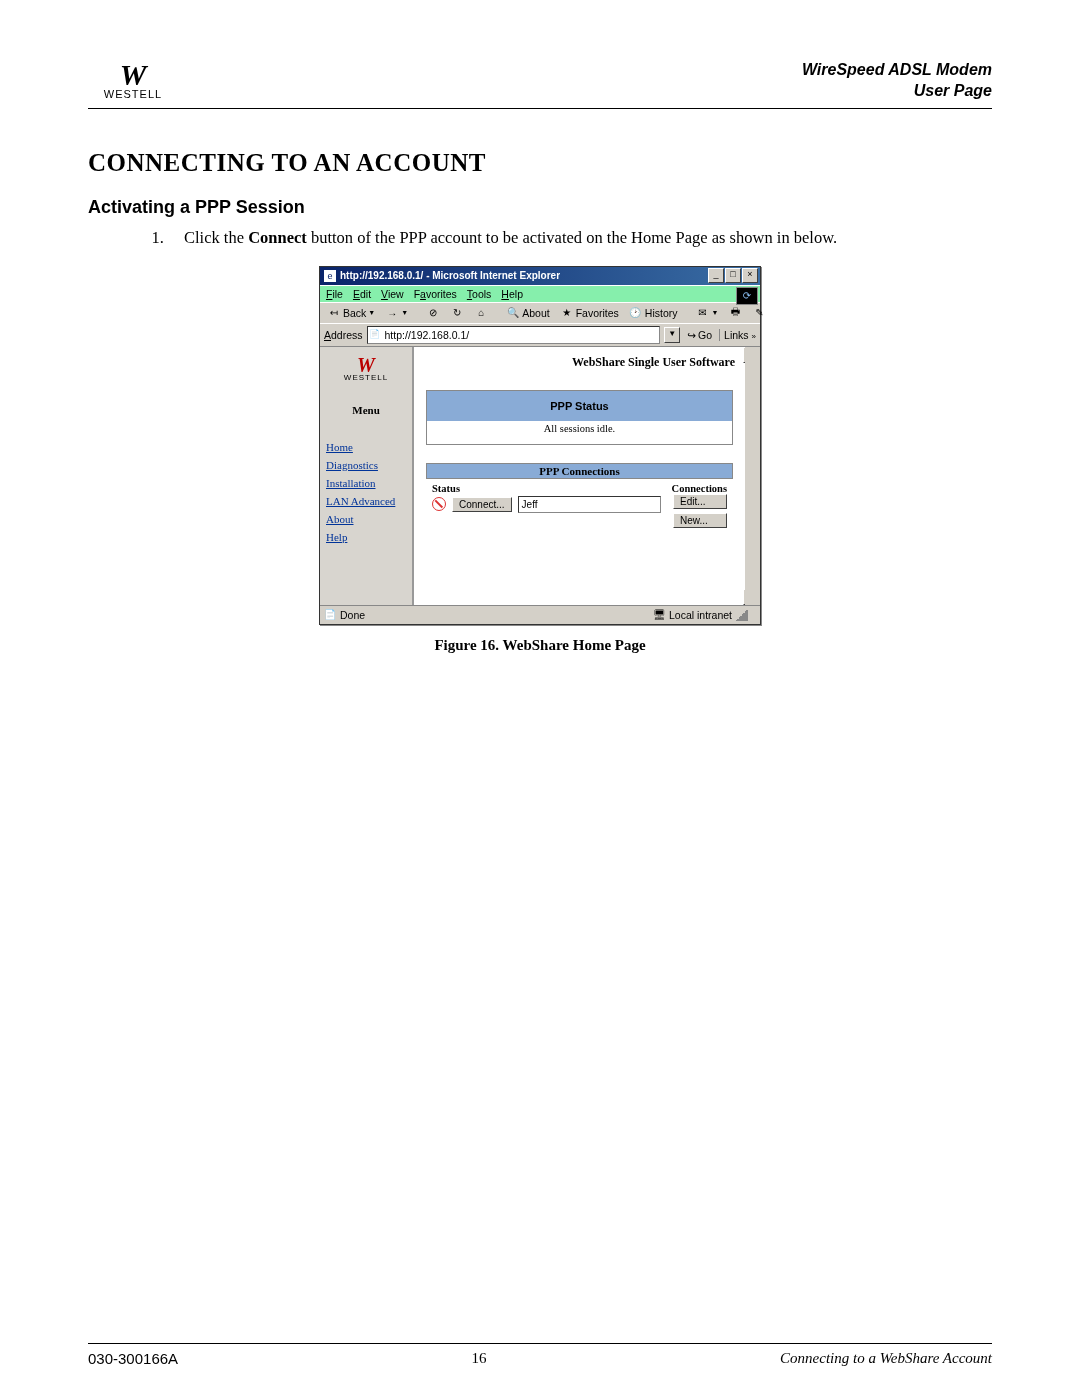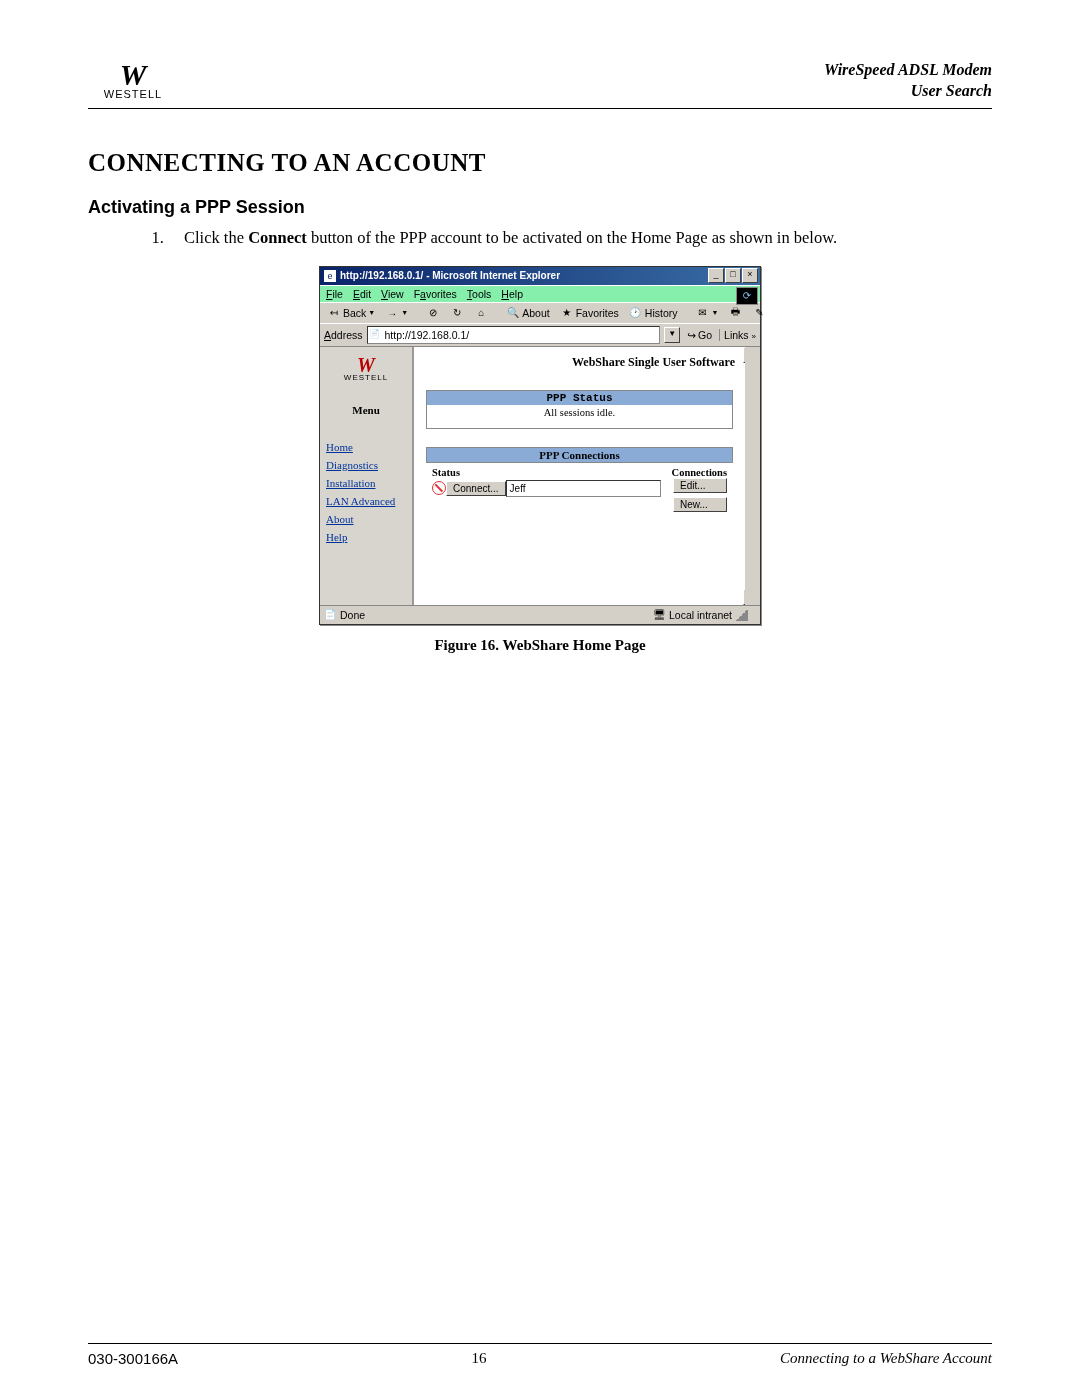--- a/index.html
+++ b/index.html
@@ -41,21 +41,21 @@
   .logo-text {
     font-size: 11px;
     font-family: Arial, sans-serif;
     letter-spacing: 1px;
   }
   .hdr-right {
     font-style: italic;
     font-weight: bold;
     font-size: 16px;
     text-align: right;
-    font-family: Liberation Serif, serif;
+    font-family: Liberation Sans, sans-serif;
     line-height: 1.3;
   }
   h1.chapter {
     font-size: 25px;
     font-family: "Times New Roman", serif;
     margin: 30px 0 14px 0;
     letter-spacing: 0.5px;
   }
   p.body {
     font-family: "Times New Roman", serif;
@@ -224,22 +224,22 @@
     text-align:right; font-family:"Times New Roman",serif;
     font-weight:bold; font-size:12px;
     padding: 8px 10px 20px 0;
   }
   .table-block {
     margin: 0 12px;
     border: 1px solid #888;
   }
   .table-hdr {
     background:#89abd6; color:#000;
-    font-family:Liberation Mono, monospace; font-weight:bold;
-    font-size:11px; text-align:center; padding:1px 0;
+    font-family:Liberation Sans, sans-serif; font-weight:bold;
+    font-size:11px; text-align:center; padding:9px 0;
   }
   .table-body {
     font-family:"Times New Roman",serif; font-size:10.5px;
     text-align:center; padding: 2px 0 10px 0;
     background:#fff;
   }
   .conn-block {
     margin: 18px 12px 0 12px;
   }
   .conn-hdr {
@@ -247,21 +247,21 @@
     font-family:"Times New Roman",serif; font-weight:bold;
     font-size:11px; text-align:center; padding:1px 0;
     border: 1px solid #888;
   }
   .conn-row {
     display:flex; justify-content:space-between;
     font-family:"Times New Roman",serif; font-weight:bold;
     font-size:10.5px; padding:4px 6px 2px 6px;
   }
   .conn-data {
-    display:flex; align-items:center; gap:0;
+    display:flex; align-items:center; gap:6px;
     padding: 0 6px;
   }
   .stat-icon {
     width:12px; height:12px; border:1.5px solid #d33; border-radius:50%;
     position:relative; display:inline-block;
   }
   .stat-icon::after {
     content:""; position:absolute; left:1px; top:5px; width:10px; height:1.5px;
     background:#d33; transform: rotate(45deg);
   }
@@ -299,21 +299,21 @@
 
 <div class="page">
 
   <div class="doc-header">
     <div class="logo-block">
       <div class="logo-w">W</div>
       <div class="logo-text">WESTELL</div>
     </div>
     <div class="hdr-right">
       <span>WireSpeed ADSL Modem</span><br>
-      <span>User Search</span>
+      <span>User Page</span>
     </div>
   </div>
 
   <h1 class="chapter">CONNECTING TO AN ACCOUNT</h1>
 
   <h2 class="section">Activating a PPP Session</h2>
 
   <ol>
     <li>
       <span>Click the </span><b>Connect</b><span> button of the PPP account to be activated on the Home Page as shown in below.</span>

